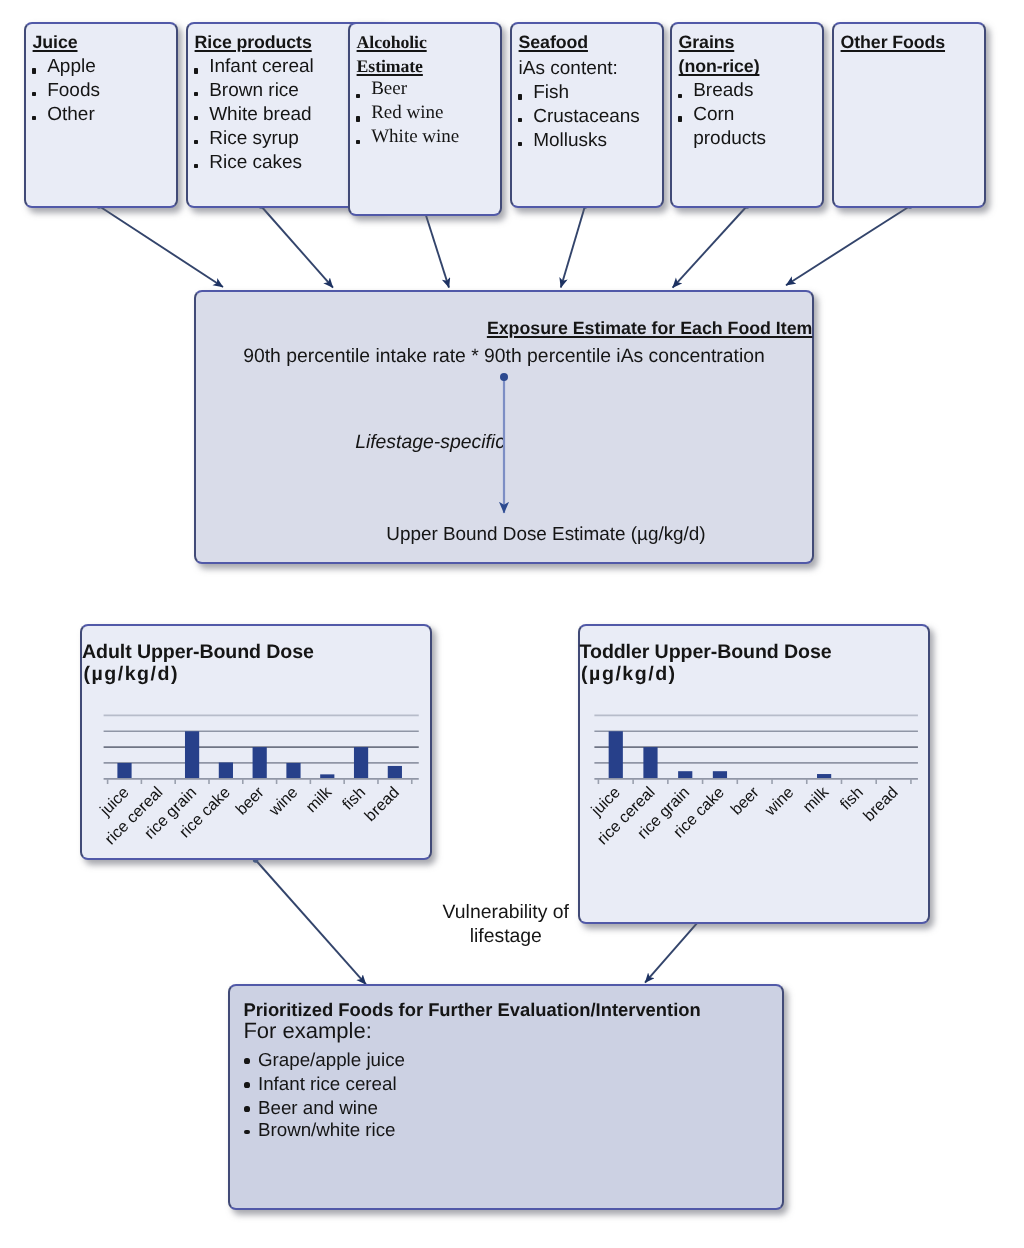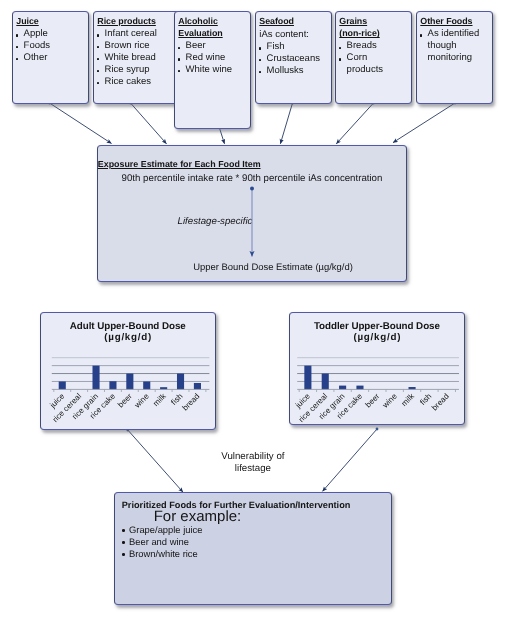--- a/index.html
+++ b/index.html
@@ -15,34 +15,34 @@
   .bintro{font-size:9.5px;color:#151515;line-height:11.85px;margin-top:1.4px;}
   ul.blist{list-style:none;margin:0.75px 0 0 0;padding:0;}
   .bintro+ul.blist{margin-top:0.5px;}
   ul.blist li{font-size:9.5px;color:#151515;line-height:11.85px;position:relative;padding-left:7.3px;white-space:nowrap;}
   ul.blist li:before{content:"";position:absolute;left:-0.1px;top:6.2px;width:2.2px;height:2.2px;background:#151515;border-radius:0.4px;}
   .bx-inner{position:absolute;left:3.3px;top:3.2px;right:1px;}
   svg.arrows{position:absolute;left:0;top:0;width:512px;height:624px;overflow:visible;}
   svg.arrows-top{pointer-events:none;}
   .exposure{background:#d9dce9;}
   .prioritized{background:#ccd1e3;}
-  .exp-title{position:absolute;left:0;right:0;top:13px;text-align:left;font-size:8.9px;font-weight:bold;color:#151515;}
+  .exp-title{position:absolute;left:0;right:0;top:13px;text-align:right;font-size:8.9px;font-weight:bold;color:#151515;}
   .exp-title span{text-decoration:underline;text-underline-offset:1.4px;text-decoration-thickness:0.8px;}
   .exp-formula{position:absolute;left:0;right:0;top:27px;text-align:center;font-size:9.68px;color:#151515;}
   .exp-note{position:absolute;left:0;right:0;top:70px;text-align:center;font-size:9.7px;font-style:italic;color:#151515;
             padding-right:74px;}
   .exp-result{position:absolute;left:0;right:0;top:116px;text-align:center;font-size:9.45px;color:#151515;padding-left:42px;}
   .mid-label{position:absolute;left:192.9px;top:451.4px;width:120px;text-align:center;font-size:9.7px;color:#151515;
              line-height:11.9px;}
   .pr-inner{position:absolute;left:6.9px;top:6.3px;right:4px;}
   .pr-title{font-size:9.2px;font-weight:bold;color:#151515;line-height:11.8px;white-space:nowrap;}
-  .pr-sub{font-size:15px;color:#151515;line-height:11.8px;margin-left:32px;}
+  .pr-sub{font-size:11px;color:#151515;line-height:11.8px;}
   ul.pr-list li{padding-left:7.3px;font-size:9.4px;line-height:11.8px;}
   ul.pr-list li:before{left:0.6px;top:5.4px;width:2.6px;height:2.6px;border-radius:1.3px;}
-  .ch-title{position:absolute;left:0;right:0;top:8px;text-align:center;font-size:9.8px;font-weight:bold;color:#151515;
+  .ch-title{position:absolute;left:0;right:0;top:8px;font-size:9.8px;font-weight:bold;color:#151515;
             line-height:11.3px;letter-spacing:-0.05px;}
   .ch-title div:last-child{letter-spacing:0.75px;padding-left:0.75px;}
   .ch-plot{position:absolute;left:-0.9px;top:-0.9px;right:-0.9px;height:118px;}
   .ch-plot svg{display:block;}
 </style>
 </head>
 <body>
 
 <div id="stage">
 
@@ -106,24 +106,24 @@
             </li>
             <li>
               <div>Rice syrup</div>
             </li>
             <li>
               <div>Rice cakes</div>
             </li>
           </ul>
         </div>
       </div>
-      <div class="box" style="left: 174px; top: 11px; width: 76.6px; height: 118px;">
+      <div class="box" style="left: 174px; top: 11px; width: 76.6px; height: 97px; font-family: Liberation Serif, serif;">
         <div class="bx-inner">
           <div class="btitle"><span>Alcoholic </span></div>
-          <div class="btitle"><span>Evaluation </span></div>
+          <div class="btitle"><span>Estimate </span></div>
           <ul class="blist">
             <li>
               <div>Beer</div>
             </li>
             <li>
               <div>Red wine</div>
             </li>
             <li>
               <div>White wine</div>
             </li>
@@ -158,27 +158,20 @@
             <li>
               <div>Corn</div>
               <div>products</div>
             </li>
           </ul>
         </div>
       </div>
       <div class="box" style="left: 416px; top: 11px; width: 76.6px; height: 92.5px;">
         <div class="bx-inner">
           <div class="btitle"><span>Other Foods </span></div>
-          <ul class="blist">
-            <li>
-              <div>As identified</div>
-              <div>though</div>
-              <div>monitoring</div>
-            </li>
-          </ul>
         </div>
       </div>
     </div>
 
   <div class="box exposure" style="left:96.8px;top:144.7px;width:310.4px;height:137.8px;">
     <div class="exp-title"><span>Exposure Estimate for Each Food Item</span></div>
     <div class="exp-formula">90th percentile intake rate * 90th percentile iAs concentration</div>
     <div class="exp-note">Lifestage-specific</div>
     <div class="exp-result">Upper Bound Dose Estimate (µg/kg/d)</div>
   </div>
@@ -232,21 +225,21 @@
             <text x="92.44" y="84.60" transform="rotate(-45 92.44 84.60)" text-anchor="end" font-size="8.0" fill="#111" font-family="&quot;Liberation Sans&quot;,sans-serif">beer</text>
             <text x="109.34" y="84.60" transform="rotate(-45 109.34 84.60)" text-anchor="end" font-size="8.0" fill="#111" font-family="&quot;Liberation Sans&quot;,sans-serif">wine</text>
             <text x="126.24" y="84.60" transform="rotate(-45 126.24 84.60)" text-anchor="end" font-size="8.0" fill="#111" font-family="&quot;Liberation Sans&quot;,sans-serif">milk</text>
             <text x="143.13" y="84.60" transform="rotate(-45 143.13 84.60)" text-anchor="end" font-size="8.0" fill="#111" font-family="&quot;Liberation Sans&quot;,sans-serif">fish</text>
             <text x="160.03" y="84.60" transform="rotate(-45 160.03 84.60)" text-anchor="end" font-size="8.0" fill="#111" font-family="&quot;Liberation Sans&quot;,sans-serif">bread</text>
           </g>
         </svg>
       </div>
   </div>
 
-  <div class="box chart-box" style="left:288.8px;top:312px;width:176.2px;height:113px;">
+  <div class="box chart-box" style="left:288.8px;top:312px;width:176.2px;height:150px;">
     <div class="ch-title">
       <div>Toddler Upper-Bound Dose</div>
       <div>(µg/kg/d)</div>
     </div>
     <div class="ch-plot">
         <svg width="175.96875" height="118" viewBox="0 0 175.96875 118">
           <g>
             <line x1="8.2" x2="169.96875" y1="45.7" y2="45.7" stroke="#b7bcca" stroke-width="0.85"></line>
             <line x1="8.2" x2="169.96875" y1="53.625" y2="53.625" stroke="#9096a6" stroke-width="0.85"></line>
             <line x1="8.2" x2="169.96875" y1="61.550000000000004" y2="61.550000000000004" stroke="#6f7585" stroke-width="0.85"></line>
@@ -286,20 +279,21 @@
         </svg>
       </div>
   </div>
 
   <div class="box prioritized" style="left:113.8px;top:492.3px;width:278.2px;height:112.4px;">
     <div class="pr-inner">
       <div class="pr-title">Prioritized Foods for Further Evaluation/Intervention</div>
       <div class="pr-sub">For example:</div>
       <ul class="blist pr-list">
         <li>Grape/apple juice</li>
+        <li>Infant rice cereal</li>
         <li>Beer and wine</li>
         <li>Brown/white rice</li>
       </ul>
     </div>
   </div>
 
   <svg class="arrows arrows-top" viewBox="0 0 512 624">
     <defs>
       <marker id="ah2" markerWidth="8" markerHeight="8" refX="5.1" refY="2.3" orient="auto" markerUnits="strokeWidth">
         <path d="M0,0 L5.3,2.3 L0,4.6 L1.3,2.3 Z" fill="#2c4a8f"></path>

